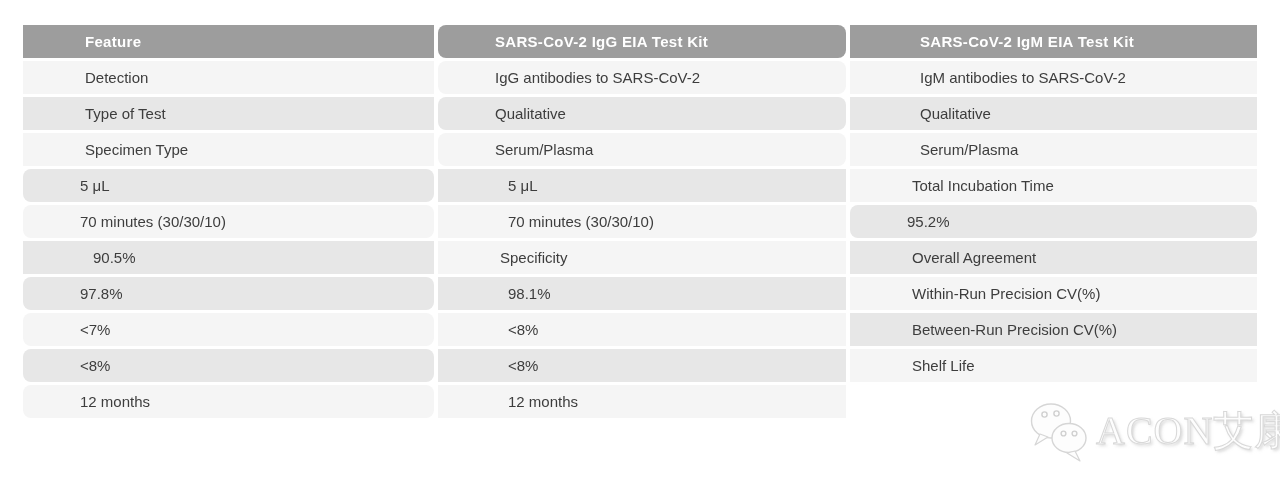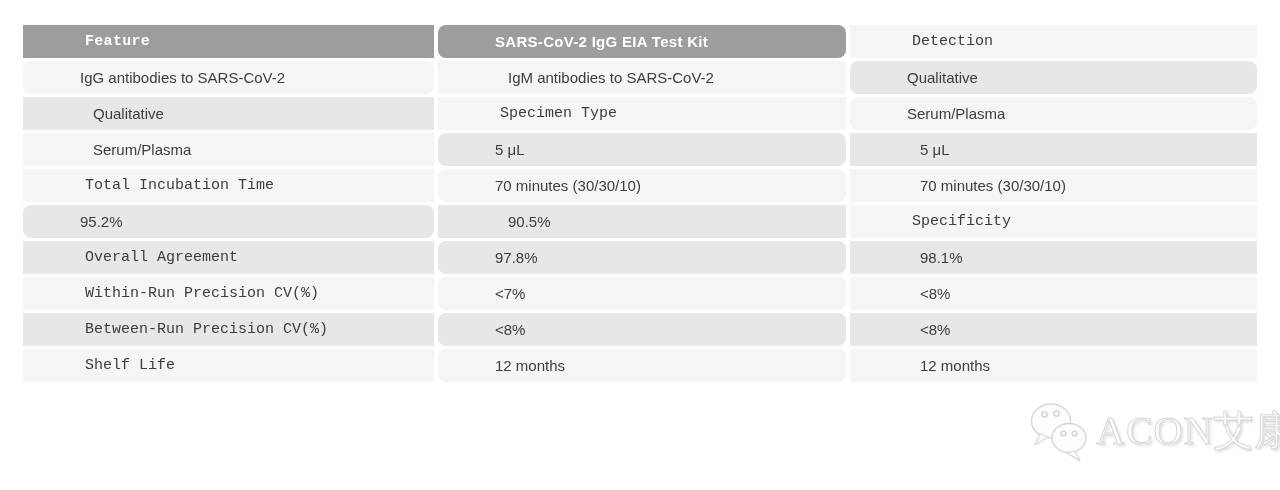--- a/index.html
+++ b/index.html
@@ -37,21 +37,21 @@
     background: #9d9d9d;
     color: #ffffff;
     font-weight: bold;
     letter-spacing: 0.3px;
   }
   .cell.body {
     color: #3d3d3d;
   }
   .cell.light { background: #f5f5f5; }
   .cell.dark  { background: #e7e7e7; }
-  .col1 { padding-left: 62px; font-family: Liberation Mono, monospace; }
+  .col1 { padding-left: 62px; }
   .col2 { padding-left: 57px; border-radius: 8px; }
   .col3 { padding-left: 70px; }
 
   .watermark {
     position: absolute;
     left: 1028px;
     top: 398px;
     display: flex;
     align-items: center;
     gap: 4px;
@@ -74,24 +74,26 @@
   }
 </style>
 </head>
 <body>
 
 <div class="page">
 
   <div class="table" id="comparison-table">
     <div class="cell header col1">Feature</div>
     <div class="cell header col2">SARS-CoV-2 IgG EIA Test Kit</div>
+    <div class="cell header col3">SARS-CoV-2 IgM EIA Test Kit</div>
 
   <div class="cell body col1 light">Detection</div>
       <div class="cell body col2 light">IgG antibodies to SARS-CoV-2</div>
       <div class="cell body col3 light">IgM antibodies to SARS-CoV-2</div>
+      <div class="cell body col1 dark">Type of Test</div>
       <div class="cell body col2 dark">Qualitative</div>
       <div class="cell body col3 dark">Qualitative</div>
       <div class="cell body col1 light">Specimen Type</div>
       <div class="cell body col2 light">Serum/Plasma</div>
       <div class="cell body col3 light">Serum/Plasma</div>
       <div class="cell body col2 dark">5 μL</div>
       <div class="cell body col3 dark">5 μL</div>
       <div class="cell body col1 light">Total Incubation Time</div>
       <div class="cell body col2 light">70 minutes (30/30/10)</div>
       <div class="cell body col3 light">70 minutes (30/30/10)</div>

